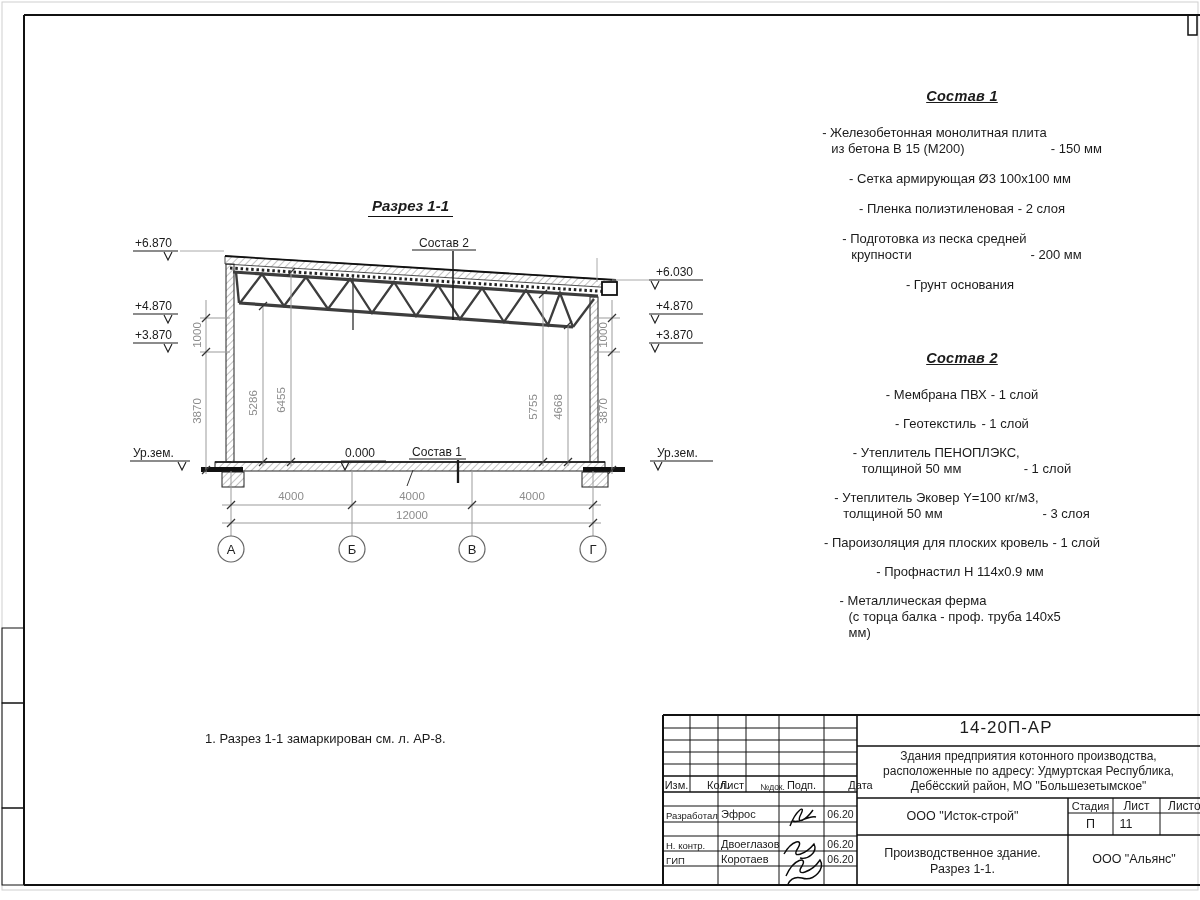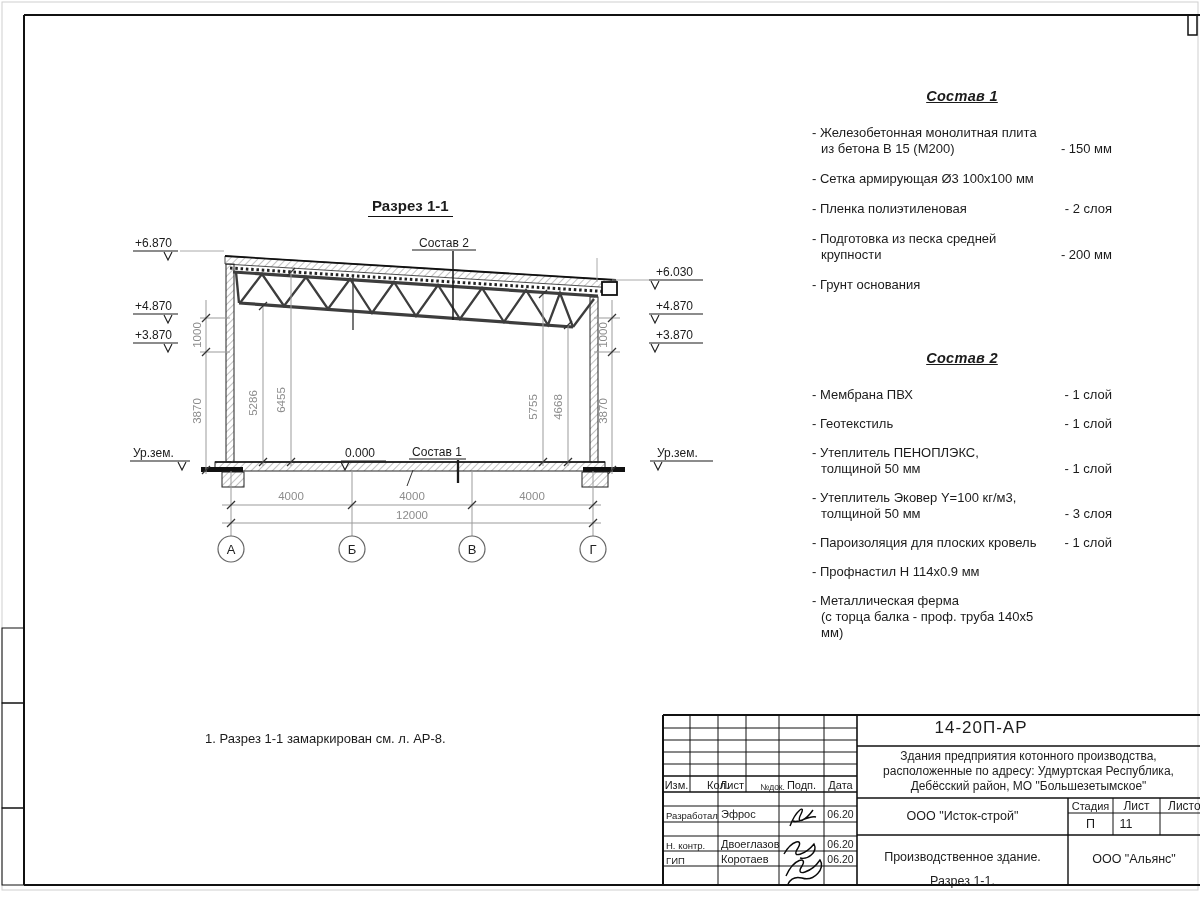--- a/index.html
+++ b/index.html
@@ -8,30 +8,30 @@
     overflow:hidden;font-family:"Liberation Sans",sans-serif;color:#1b1b1b;
   }
   .abs{position:absolute;}
   
   .comp{position:absolute;width:300px;}
   .comp-title{
     text-align:center;font-style:italic;font-size:14.5px;font-weight:bold;
     text-decoration:underline;margin-bottom:21px;letter-spacing:.3px;
   }
   .comp-item{
-    display:flex;justify-content:space-between;align-items:flex-end;
+    display:flex;justify-content:center;align-items:flex-end;
     font-size:13px;line-height:16px;
   }
   .c1 .comp-item{margin-bottom:14px;}
   .c2 .comp-item{margin-bottom:13px;}
   .comp-name{white-space:pre-line;padding-left:9px;text-indent:-9px;max-width:232px;}
   .comp-val{white-space:nowrap;padding-left:4px;}
   
   .sect-title{
-    position:absolute;left:368px;top:197px;font-weight:600;
+    position:absolute;left:368px;top:197px;font-style:italic;font-weight:600;
     font-size:15px;border-bottom:1.4px solid #111;padding:0 4px 2px 4px;
   }
   .note{position:absolute;left:205px;top:731px;font-size:13px;}
   
   .tb{position:absolute;font-size:11px;line-height:13px;}
   .ctr{text-align:center;}
   .pre{white-space:pre-line;}
   svg text{font-family:"Liberation Sans",sans-serif;}
   .dimtxt{fill:#8c8c8c;font-size:11.5px;}
   .lbl{fill:#1b1b1b;font-size:12px;}
@@ -301,45 +301,45 @@
   </div>
   <div class="comp-item">
     <span class="comp-name">- Металлическая ферма
 (с торца балка - проф. труба 140х5 мм)</span>
     <span class="comp-val"></span>
   </div>
 </div>
 
 <div class="note">1. Разрез 1-1 замаркирован см. л. АР-8.</div>
 
-<div class="tb ctr" style="left:845px;top:721px;width:272px;font-size:17px;letter-spacing:1px;">14-20П-АР</div>
+<div class="tb ctr" style="left:870px;top:721px;width:272px;font-size:17px;letter-spacing:1px;">14-20П-АР</div>
 <div class="tb ctr pre" style="left:860px;top:749px;width:337px;font-size:12px;line-height:15px;">Здания предприятия котонного производства,
 расположенные по адресу: Удмуртская Республика,
 Дебёсский район, МО "Большезетымское"</div>
 
 <div class="tb ctr" style="left:663px;top:779px;width:27px;">Изм.</div>
 <div class="tb ctr" style="left:690px;top:779px;width:32px;margin-left:12px;">Кол.</div>
 <div class="tb ctr" style="left:718px;top:779px;width:28px;">Лист</div>
 <div class="tb ctr" style="left:746px;top:781px;width:53px;font-size:8.5px;">№док.</div>
 <div class="tb ctr" style="left:779px;top:779px;width:45px;">Подп.</div>
-<div class="tb ctr" style="left:824px;top:779px;width:33px;">Дата</div>
+<div class="tb ctr" style="left:824px;top:779px;width:33px;padding-left:20px;">Дата</div>
 
 <div class="tb" style="left:666px;top:809px;font-size:9.5px;">Разработал</div>
 <div class="tb" style="left:721px;top:808px;">Эфрос</div>
 <div class="tb ctr" style="left:825px;top:808px;width:31px;font-size:10.5px;">06.20</div>
 
 <div class="tb" style="left:666px;top:839px;font-size:9.5px;">Н. контр.</div>
 <div class="tb" style="left:721px;top:838px;">Двоеглазов</div>
 <div class="tb ctr" style="left:825px;top:838px;width:31px;font-size:10.5px;">06.20</div>
 
 <div class="tb" style="left:666px;top:854px;font-size:9.5px;">ГИП</div>
 <div class="tb" style="left:721px;top:853px;">Коротаев</div>
 <div class="tb ctr" style="left:825px;top:853px;width:31px;font-size:10.5px;">06.20</div>
 
 <div class="tb ctr" style="left:857px;top:810px;width:211px;font-size:12.5px;">ООО "Исток-строй"</div>
 <div class="tb ctr" style="left:1068px;top:800px;width:45px;font-size:11px;">Стадия</div>
 <div class="tb ctr" style="left:1113px;top:800px;width:47px;font-size:12px;">Лист</div>
 <div class="tb" style="left:1168px;top:800px;width:45px;font-size:12px;overflow:hidden;">Листов</div>
 <div class="tb ctr" style="left:1068px;top:818px;width:45px;font-size:12.5px;">П</div>
 <div class="tb ctr" style="left:1113px;top:818px;width:26px;font-size:12.5px;">11</div>
-<div class="tb ctr pre" style="left:857px;top:845px;width:211px;font-size:12.5px;line-height:24px;text-align:center;">Производственное здание.
+<div class="tb ctr pre" style="left:857px;top:845px;width:211px;font-size:12.5px;line-height:16px;text-align:center;">Производственное здание.
 Разрез 1-1.</div>
 <div class="tb ctr" style="left:1068px;top:853px;width:132px;font-size:12.5px;">ООО "Альянс"</div>
 
 </body></html>

